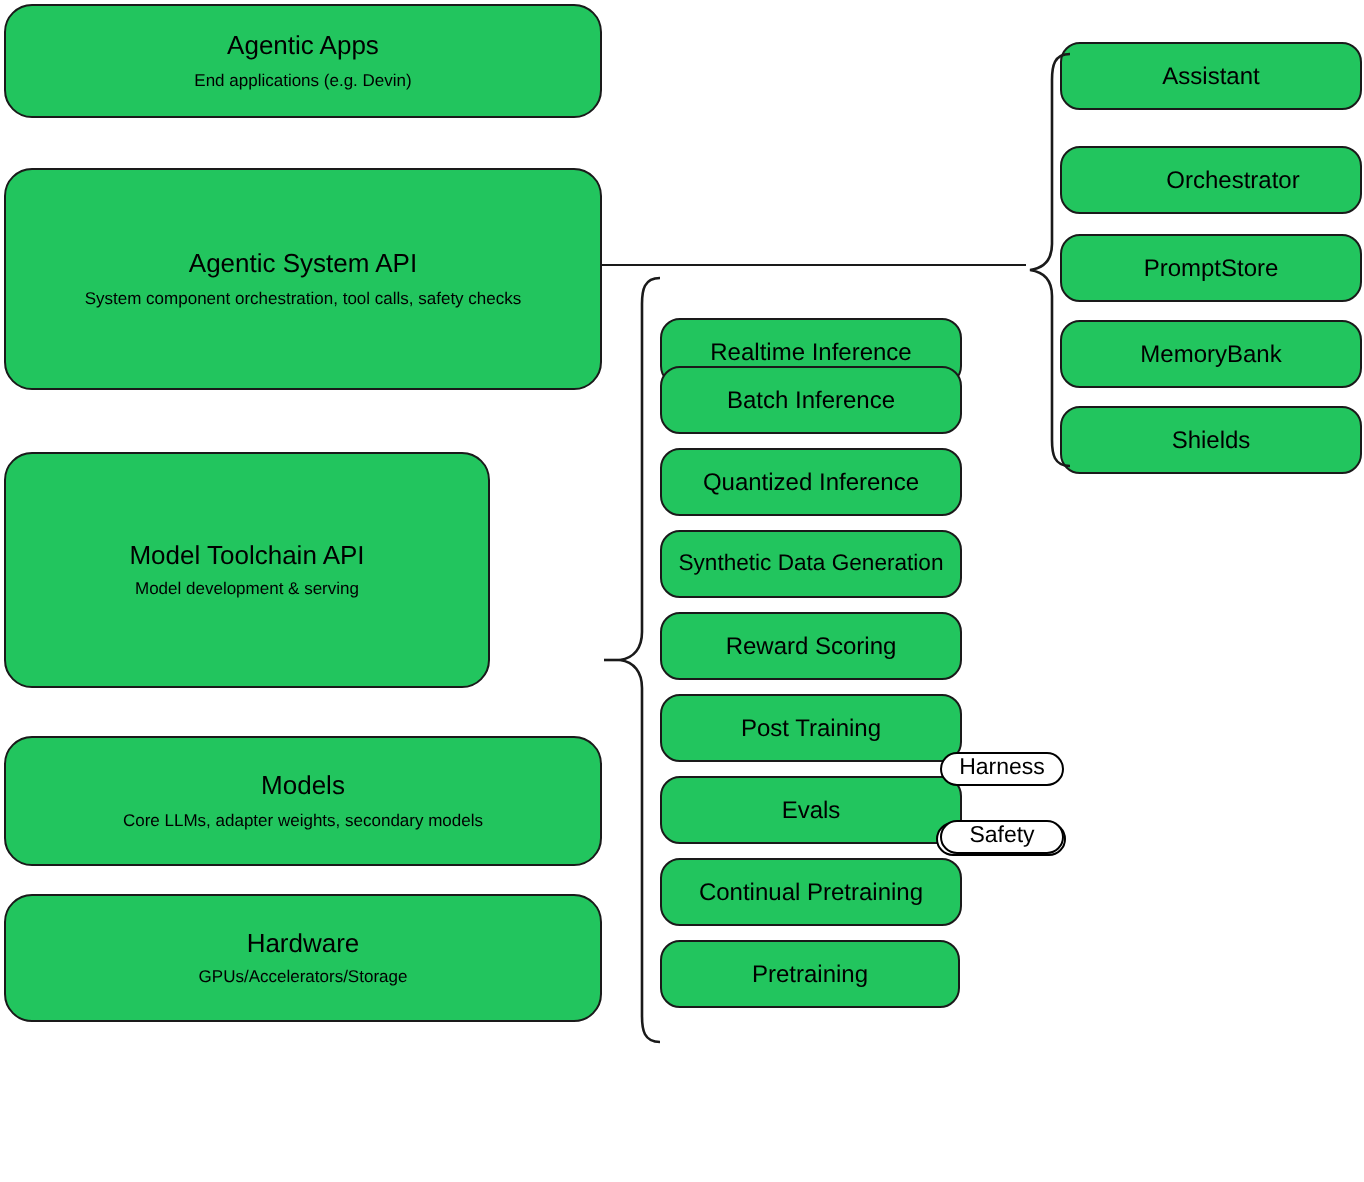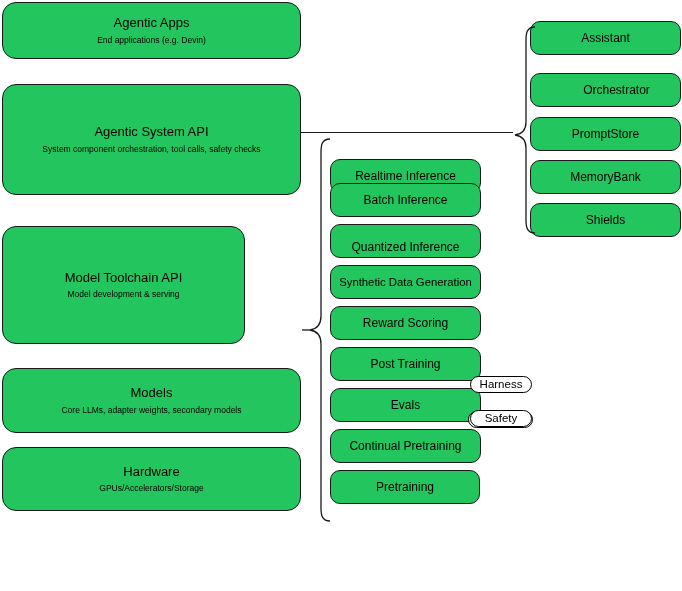--- a/index.html
+++ b/index.html
@@ -129,21 +129,21 @@
              C16 193 20 198 20 206 L20 370 C20 377 21 383 29 383" fill="none" stroke="#1a1a1a" stroke-width="1.3"></path>
     <path d="M9 192 L1 192" fill="none" stroke="#1a1a1a" stroke-width="1.3"></path>
   </svg>
 
   <div class="box cap-box" style="left:330px; top:142px; width:151px;margin-top:17px;">
     <div class="title">Realtime Inference</div>
   </div>
   <div class="box cap-box" style="left:330px; top:183px; width:151px;">
     <div class="title">Batch Inference</div>
   </div>
-  <div class="box cap-box" style="left:330px; top:224px; width:151px;justify-content:flex-end;">
+  <div class="box cap-box" style="left:330px; top:224px; width:151px;">
     <div class="title">Quantized Inference</div>
   </div>
   <div class="box cap-box" style="left:330px; top:265px; width:151px;">
     <div class="title" style="font-size:11.3px;">Synthetic Data Generation</div>
   </div>
   <div class="box cap-box" style="left:330px; top:306px; width:151px;">
     <div class="title">Reward Scoring</div>
   </div>
   <div class="box cap-box" style="left:330px; top:347px; width:151px;">
     <div class="title">Post Training</div>

